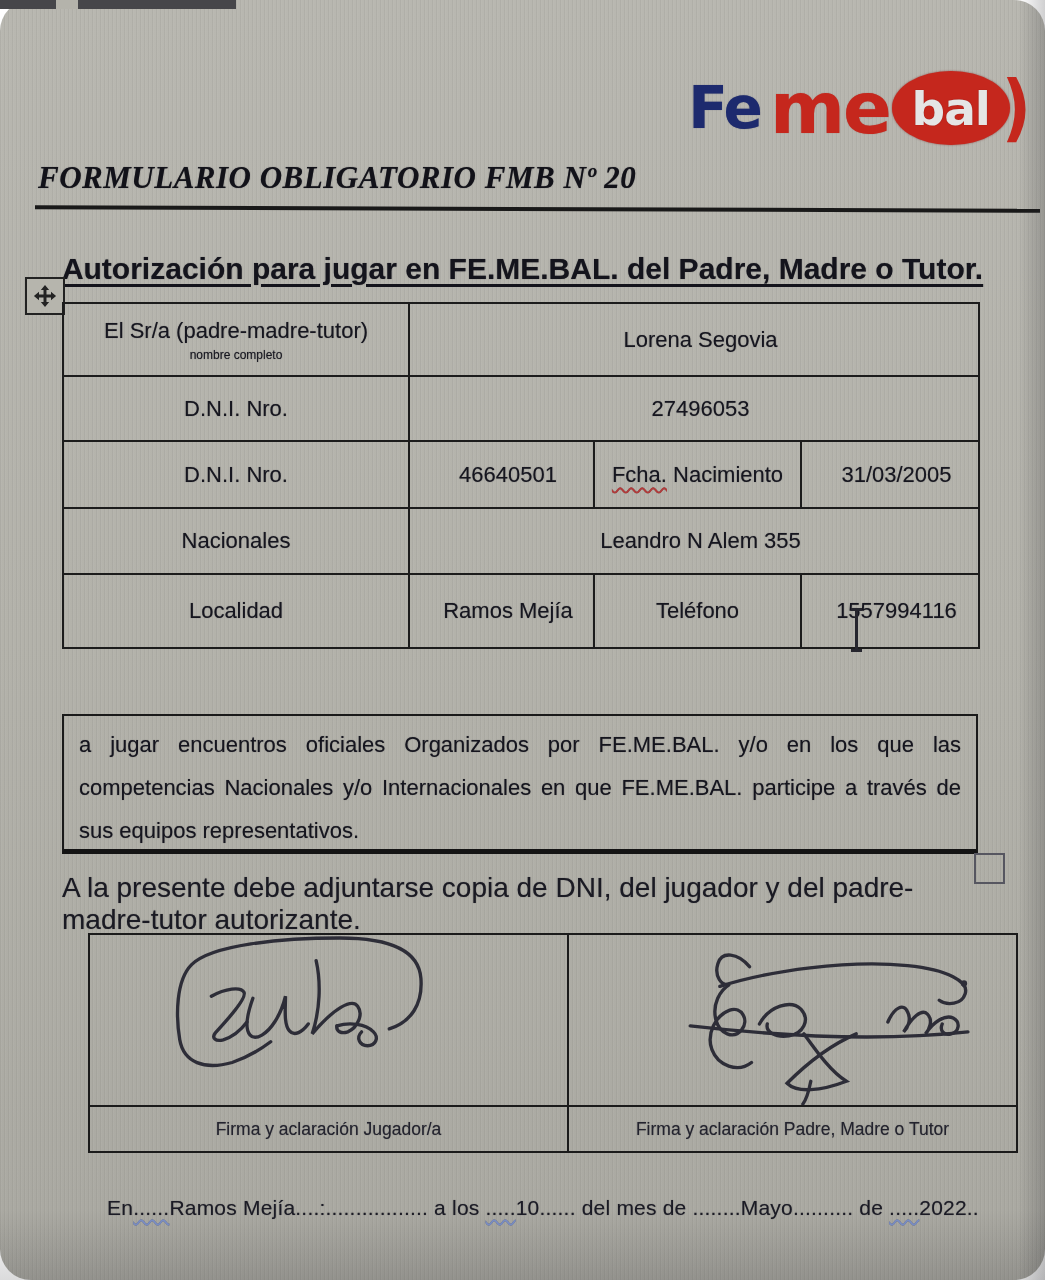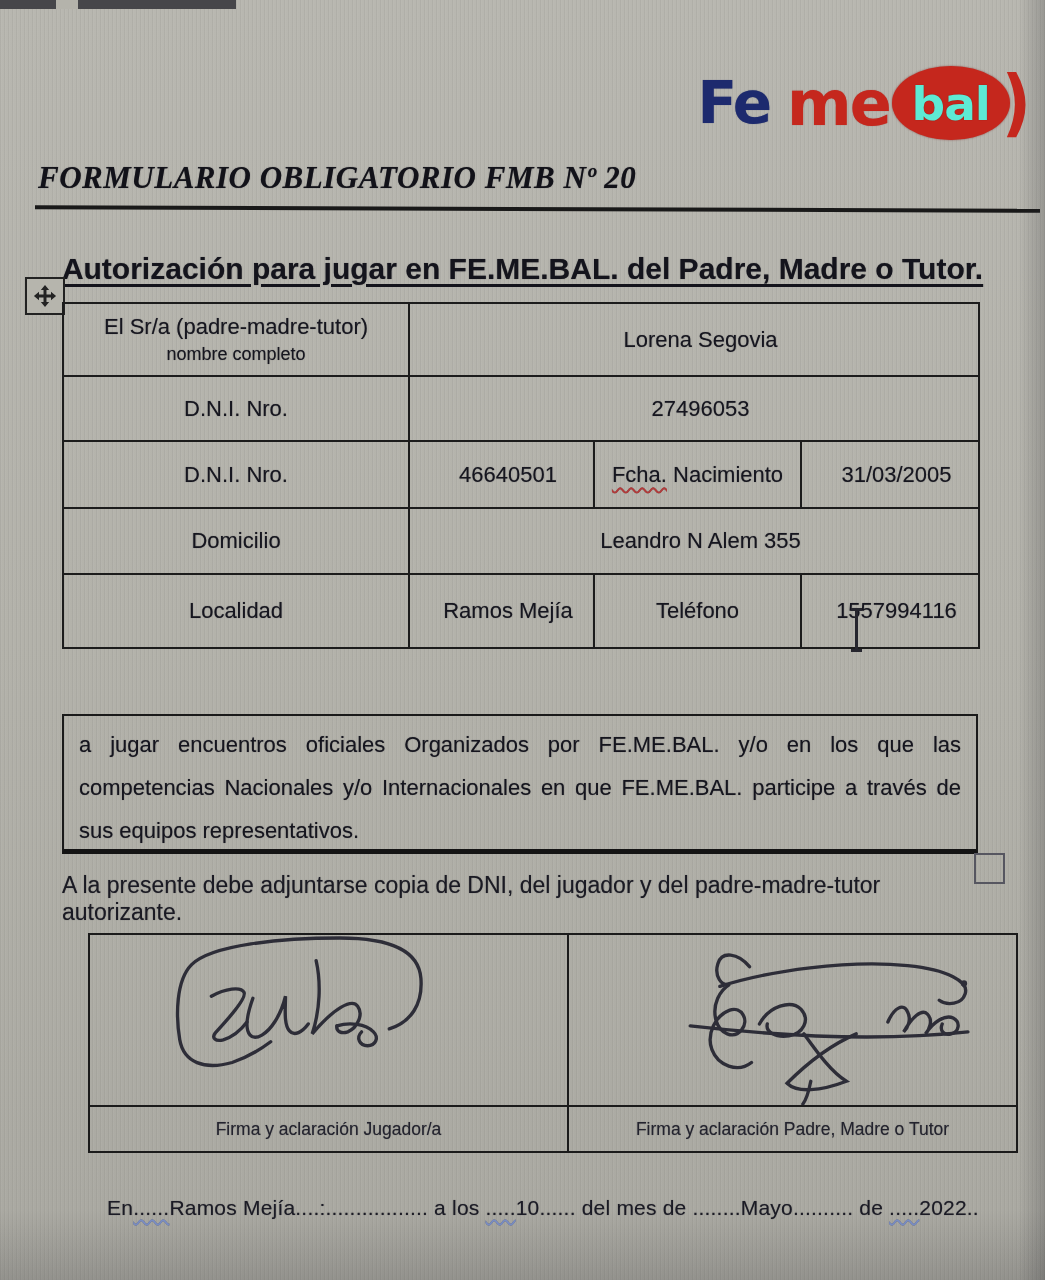--- a/index.html
+++ b/index.html
@@ -8,36 +8,37 @@
     font-family:"Liberation Sans",sans-serif;
     overflow:hidden;
   }
   .page{
     position:relative;width:1045px;height:1280px;
     background-color:#b2b1a9;
     background-image:
       repeating-linear-gradient(90deg, rgba(0,0,0,0.045) 0 1px, rgba(255,255,255,0.03) 1px 2px, rgba(0,0,0,0) 2px 4px),
       linear-gradient(180deg,#b8b7b0 0%,#b3b2aa 50%,#a9a8a1 100%);
     color:#18181f;
+    border-radius:31px;
   }
   .photo-edge-right{position:absolute;top:0;right:0;width:26px;height:1280px;
     background:linear-gradient(90deg,rgba(0,0,0,0) 0%,rgba(40,40,45,0.22) 100%);pointer-events:none;}
   .photo-edge-bottom{position:absolute;left:0;bottom:0;width:1045px;height:70px;
     background:linear-gradient(180deg,rgba(0,0,0,0) 0%,rgba(30,30,35,0.16) 100%);pointer-events:none;}
   .top-strip{position:absolute;left:0;top:0;width:236px;height:9px;background:#46464a;}
   .top-strip-notch{position:absolute;left:56px;top:0;width:22px;height:9px;background:#b4b3ab;}
 
   
   .logo{position:absolute;top:66px;right:14px;display:flex;align-items:center;
     font-family:"DejaVu Sans",sans-serif;font-weight:bold;}
   .logo .fe{font-size:58px;color:#1d2a6e;letter-spacing:-2px;text-shadow:0 0 1px rgba(20,30,80,.5);}
-  .logo .me{font-size:62px;color:#c5271d;letter-spacing:-2px;margin-left:17px;text-shadow:0 0 1px rgba(150,20,10,.5);}
+  .logo .me{font-size:72px;color:#c5271d;letter-spacing:-2px;margin-left:9px;text-shadow:0 0 1px rgba(150,20,10,.5);}
   .logo .oval{width:118px;height:74px;margin-left:2px;background:#c5271d;border-radius:50%;
     display:flex;align-items:center;justify-content:center;box-shadow:0 0 2px rgba(120,10,10,.6);}
-  .logo .oval span{color:#5eead4;font-size:47px;letter-spacing:-1px;text-shadow:0 0 1px #7d1511;}
+  .logo .oval span{color:#e5e5e5;font-size:47px;letter-spacing:-1px;text-shadow:0 0 1px #7d1511;}
   .logo .paren{font-size:64px;color:#c5271d;margin-left:-8px;transform:scaleY(1.15);}
 
   
   .title{position:absolute;left:38px;top:160px;
     font-family:"Liberation Serif",serif;font-style:italic;font-weight:bold;
     font-size:31px;letter-spacing:.5px;color:#121219;text-shadow:0 0 1px rgba(10,10,20,.55);}
   .title-rule{position:absolute;left:35px;top:207px;width:1005px;height:4px;background:#191919;transform:rotate(.2deg);}
 
   
   .subtitle{position:absolute;left:0;top:252px;width:1045px;text-align:center;
@@ -47,21 +48,21 @@
 
   
   .move-handle{position:absolute;left:25px;top:277px;width:36px;height:34px;
     border:2px solid #222;background:#b6b5ad;display:flex;align-items:center;justify-content:center;}
 
   
   .form-table{position:absolute;left:62px;top:302px;border-collapse:collapse;table-layout:fixed;
     font-size:22px;color:#16161f;text-shadow:0 0 1px rgba(15,15,25,.45);padding-left:30px;}
   .form-table td{border:2px solid #1c1c1c;padding:0;vertical-align:middle;}
   .form-table .lbl{text-align:center;font-weight:normal;}
-  .form-table .lbl .sub{font-size:18px;margin-top:4px;}
+  .form-table .lbl .sub{font-size:12px;margin-top:4px;}
   .form-table .val{text-align:center;padding-left:13px;}
   .wavy-red{text-decoration:underline;text-decoration-style:wavy;text-decoration-color:#b23a3a;
     text-decoration-thickness:2px;text-underline-offset:5px;}
 
   
   .text-cursor{position:absolute;left:849px;top:606px;width:14px;height:46px;}
   .text-cursor .bar{position:absolute;left:6px;top:3px;width:2.5px;height:40px;background:#26262e;}
   .text-cursor .cap-t{position:absolute;left:2px;top:2px;width:11px;height:2.5px;background:#26262e;}
   .text-cursor .cap-b{position:absolute;left:2px;top:43px;width:11px;height:2.5px;background:#26262e;}
 
@@ -69,21 +70,21 @@
   .auth-box{position:absolute;left:62px;top:714px;width:916px;height:140px;
     border:2px solid #1a1a1a;border-bottom:5px solid #141414;box-sizing:border-box;
     padding:7px 15px 0 15px;}
   .auth-box p{margin:0;font-size:22px;line-height:43px;text-align:justify;color:#15151e;
     text-shadow:0 0 1px rgba(15,15,25,.45);}
 
   
   .resize-square{position:absolute;left:974px;top:853px;width:27px;height:27px;border:2px solid #565660;}
 
   
-  .note{position:absolute;left:62px;top:872px;width:910px;font-size:23px;color:#1a1a23;
+  .note{position:absolute;left:62px;top:872px;width:910px;font-size:28px;color:#1a1a23;
     text-shadow:0 0 1px rgba(15,15,25,.45);}
 
   
   .sig-table{position:absolute;left:88px;top:933px;border-collapse:collapse;table-layout:fixed;padding-left:16px;}
   .sig-table td{border:2px solid #1b1b1b;padding:0;}
   .sig-cell{height:170px;vertical-align:middle;}
   .sig-label{height:44px;text-align:center;font-size:17.5px;color:#23232e;vertical-align:middle;
     text-shadow:0 0 1px rgba(15,15,25,.4);}
   .sig-svg{display:block;}
 
@@ -141,21 +142,21 @@
       <td class="lbl">D.N.I. Nro.</td>
       <td class="val" colspan="3">27496053</td>
     </tr>
     <tr style="height:67px">
       <td class="lbl">D.N.I. Nro.</td>
       <td class="val">46640501</td>
       <td class="lbl"><span class="wavy-red">Fcha.</span><span> Nacimiento</span></td>
       <td class="val">31/03/2005</td>
     </tr>
     <tr style="height:66px">
-      <td class="lbl">Domicilio</td>
+      <td class="lbl">Nacionales</td>
       <td class="val" colspan="3">Leandro N Alem 355</td>
     </tr>
     <tr style="height:74px">
       <td class="lbl">Localidad</td>
       <td class="val">Ramos Mejía</td>
       <td class="lbl">Teléfono</td>
       <td class="val">1557994116</td>
     </tr>
   </tbody>
     </table>

